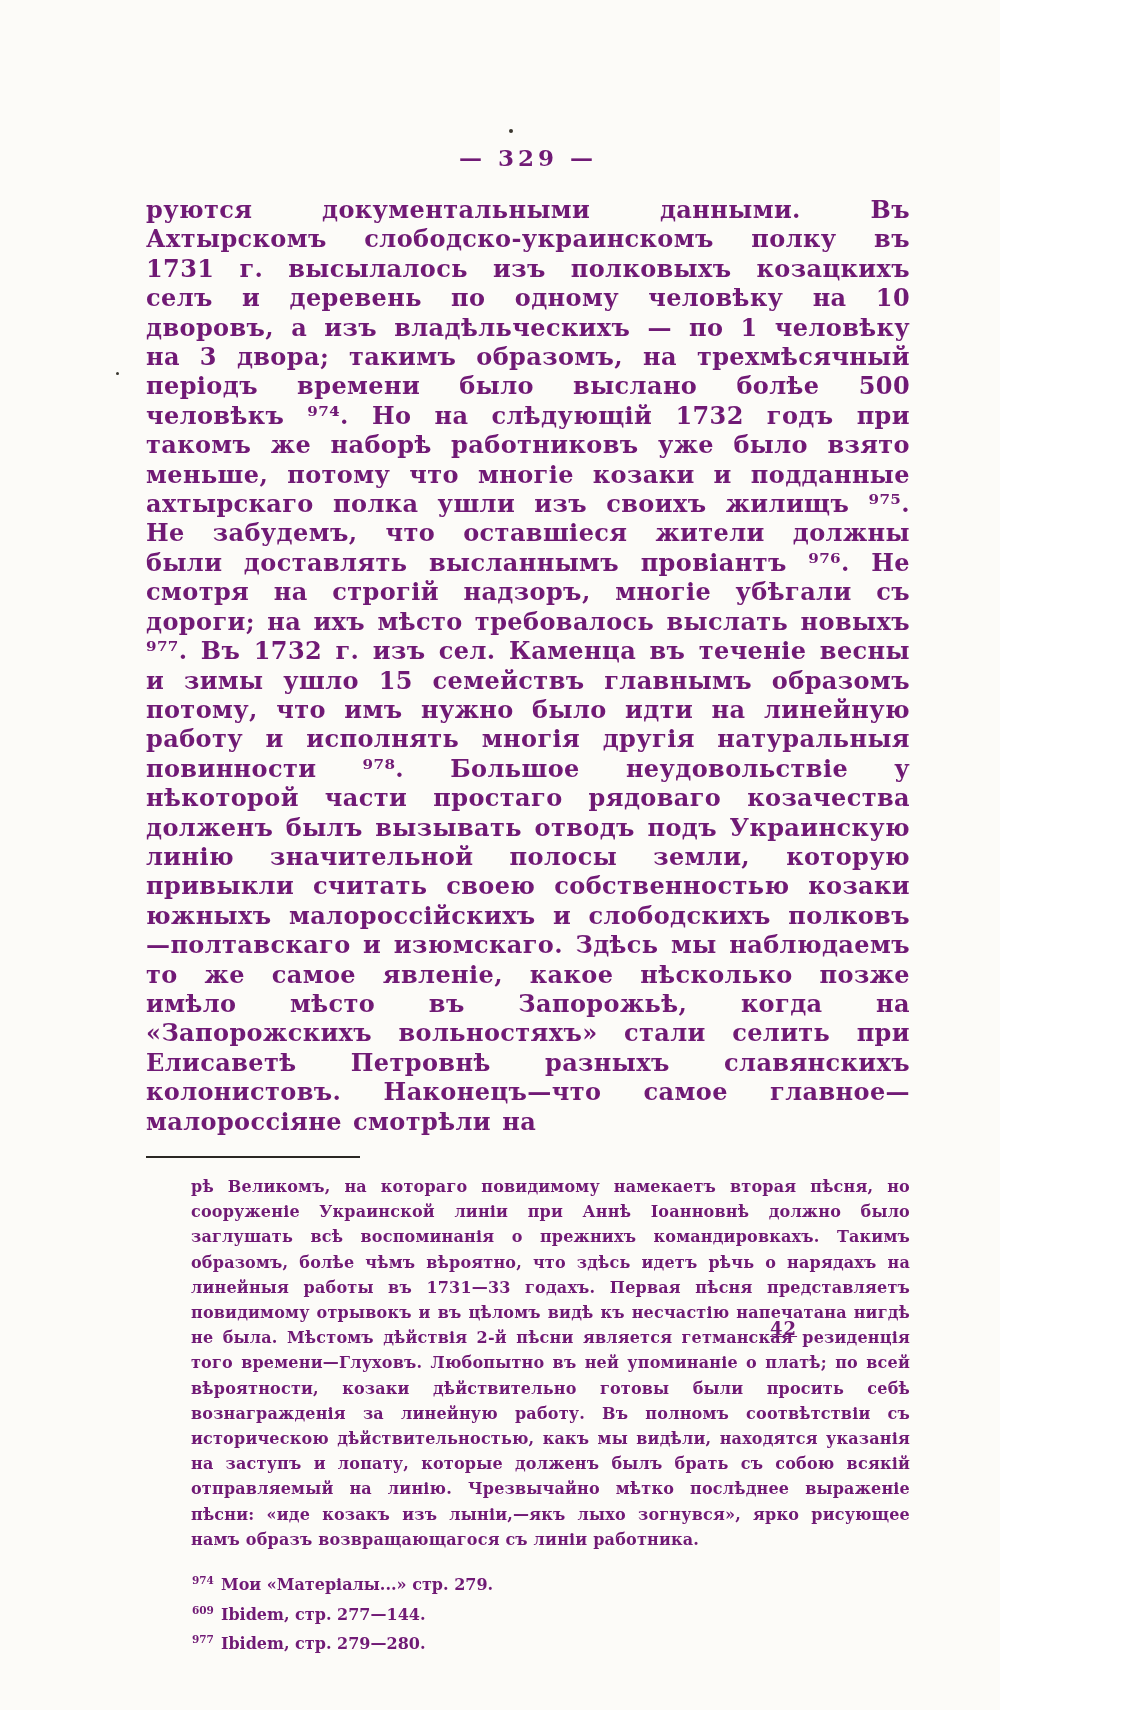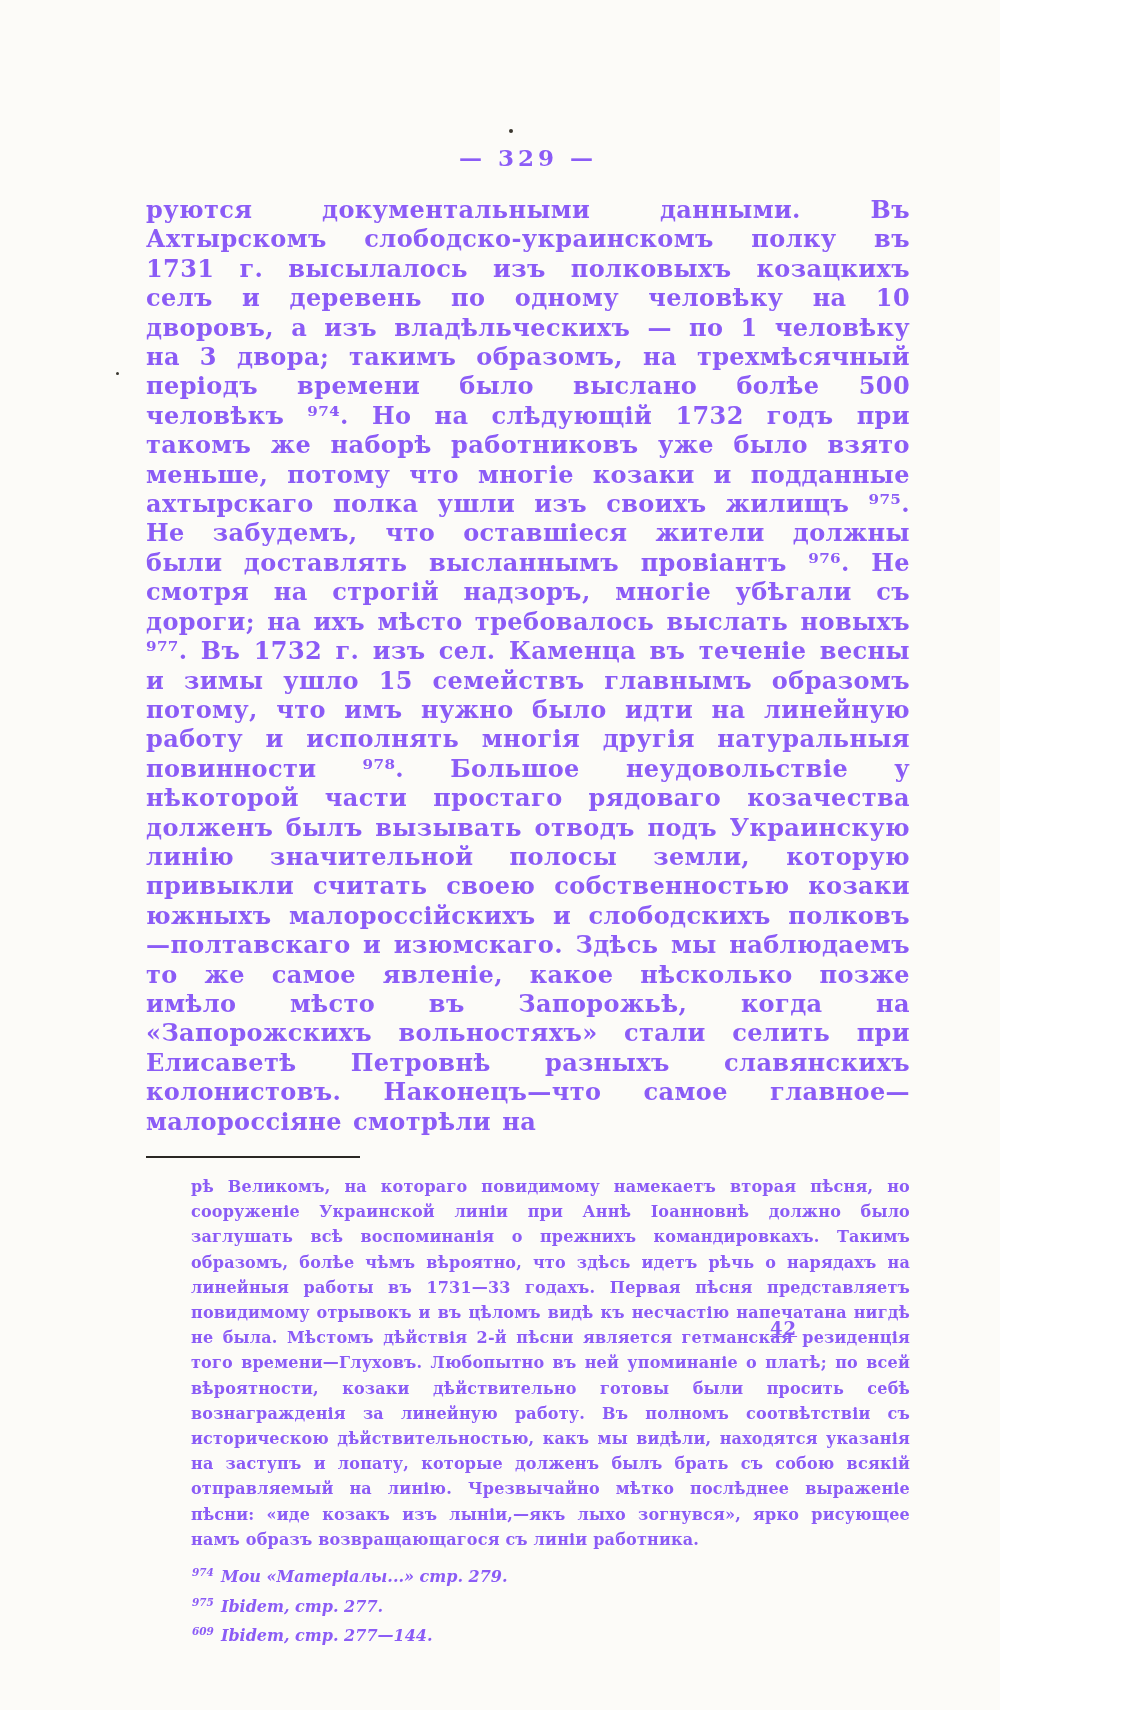--- a/index.html
+++ b/index.html
@@ -5,21 +5,21 @@
   * { box-sizing: border-box; }
   html, body { margin: 0; padding: 0; }
   body { background: #ffffff; }
 
   .page {
     position: relative;
     width: 1000px;
     height: 1710px;
     background: #fcfbf8;
     font-family: "DejaVu Serif", serif;
-    color: #8b5cf6;
+    color: #701a75;
     overflow: hidden;
   }
 
   .content {
     position: absolute;
     left: 146px;
     top: 144px;
     width: 764px;
   }
 
@@ -51,26 +51,25 @@
     margin-top: 16px;
     font-size: 16px;
     line-height: 25.2px;
     font-weight: 700;
     text-align: justify;
     letter-spacing: 0.2px;
     margin-left: 45px;
   }
 
   .footnote-list {
-    margin-top: 8px;
+    margin-top: 16px;
     padding-left: 46px;
     font-size: 16px;
     line-height: 25.5px;
     font-weight: 700;
-    font-style: italic;
   }
 
   .fn-item { white-space: nowrap; }
 
   .fn-marker {
     display: inline-block;
     font-size: 10.5px;
     vertical-align: 6px;
     margin-right: 7px;
   }
@@ -107,24 +106,24 @@
 
     <div class="footnote-rule"></div>
 
     <div class="footnote-cont">рѣ Великомъ, на котораго повидимому намекаетъ вторая пѣсня, но сооруженіе Украинской линіи при Аннѣ Іоанновнѣ должно было заглушать всѣ воспоминанія о прежнихъ командировкахъ. Такимъ образомъ, болѣе чѣмъ вѣроятно, что здѣсь идетъ рѣчь о нарядахъ на линейныя работы въ 1731—33 годахъ. Первая пѣсня представляетъ повидимому отрывокъ и въ цѣломъ видѣ къ несчастію напечатана нигдѣ не была. Мѣстомъ дѣйствія 2-й пѣсни является гетманская резиденція того времени—Глуховъ. Любопытно въ ней упоминаніе о платѣ; по всей вѣроятности, козаки дѣйствительно готовы были просить себѣ вознагражденія за линейную работу. Въ полномъ соотвѣтствіи съ историческою дѣйствительностью, какъ мы видѣли, находятся указанія на заступъ и лопату, которые долженъ былъ брать съ собою всякій отправляемый на линію. Чрезвычайно мѣтко послѣднее выраженіе пѣсни: «иде козакъ изъ лыніи,—якъ лыхо зогнувся», ярко рисующее намъ образъ возвращающагося съ линіи работника.</div>
 
     <div class="footnote-list">
       <div class="fn-item">
         <span class="fn-marker">974</span><span>Мои «Матеріалы...» стр. 279.</span>
       </div>
       <div class="fn-item">
-        <span class="fn-marker">975</span><span>Ibidem, стр. 277.</span>
+        <span class="fn-marker">609</span><span>Ibidem, стр. 277—144.</span>
       </div>
       <div class="fn-item">
-        <span class="fn-marker">609</span><span>Ibidem, стр. 277—144.</span>
+        <span class="fn-marker">977</span><span>Ibidem, стр. 279—280.</span>
       </div>
     </div>
 
   </div>
 
   <div class="page-num-bottom">42</div>
 
   <div class="speck speck-1"></div>
   <div class="speck speck-2"></div>
   <div class="speck speck-3"></div>

